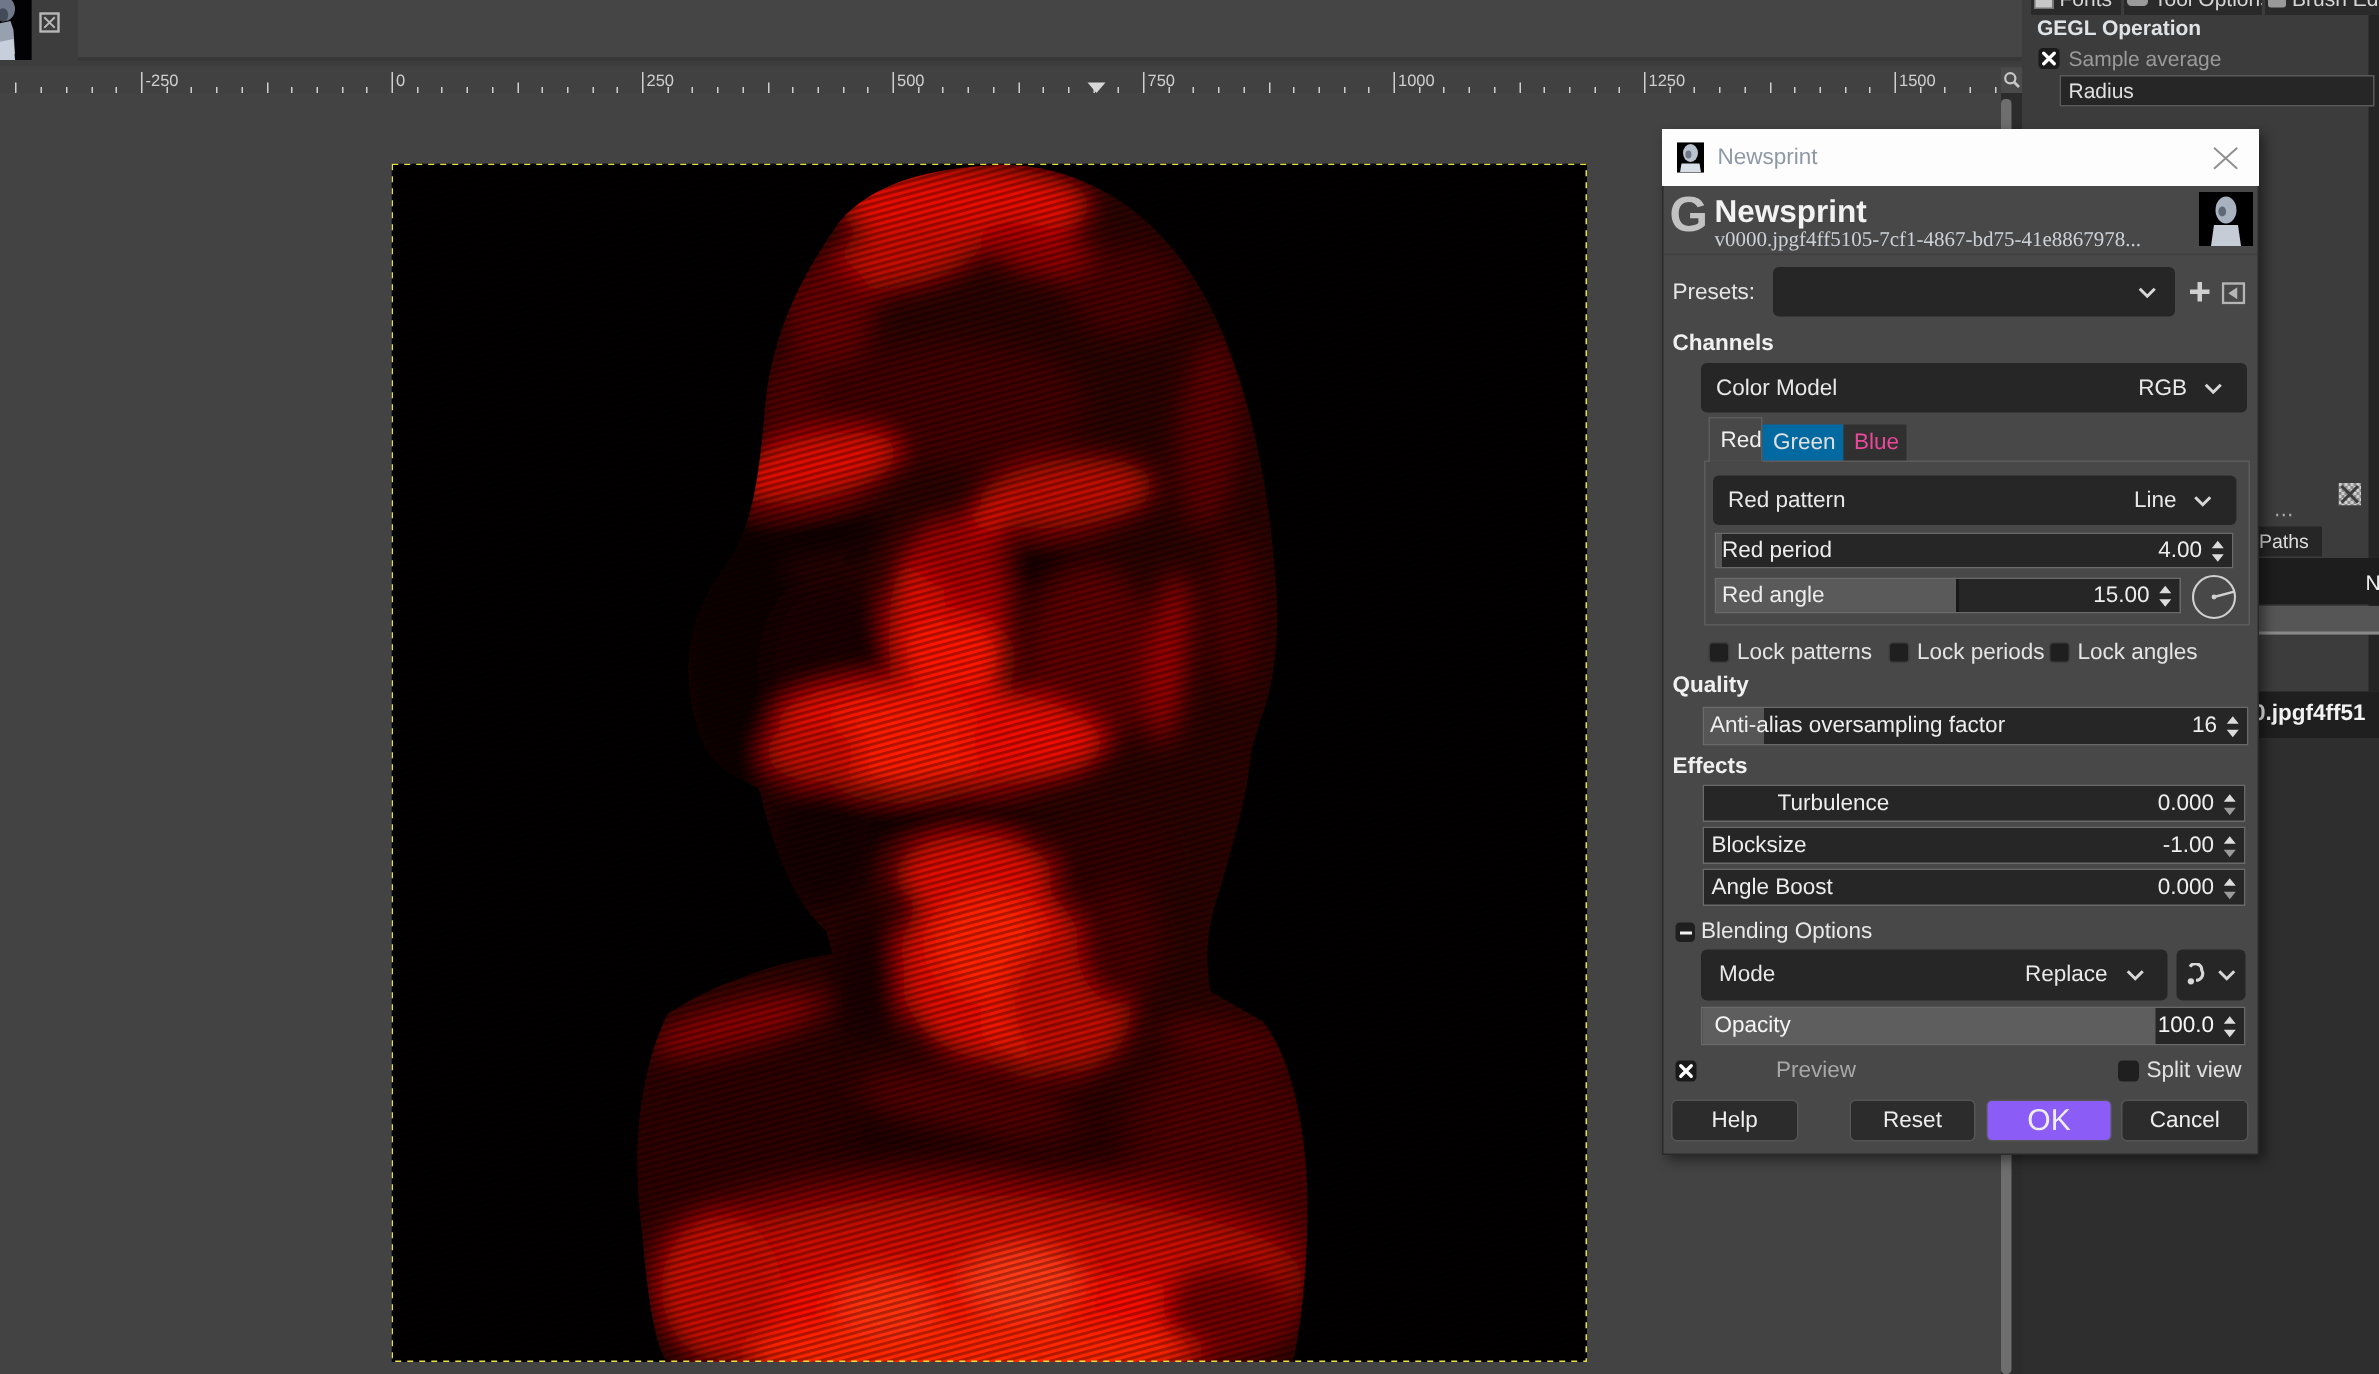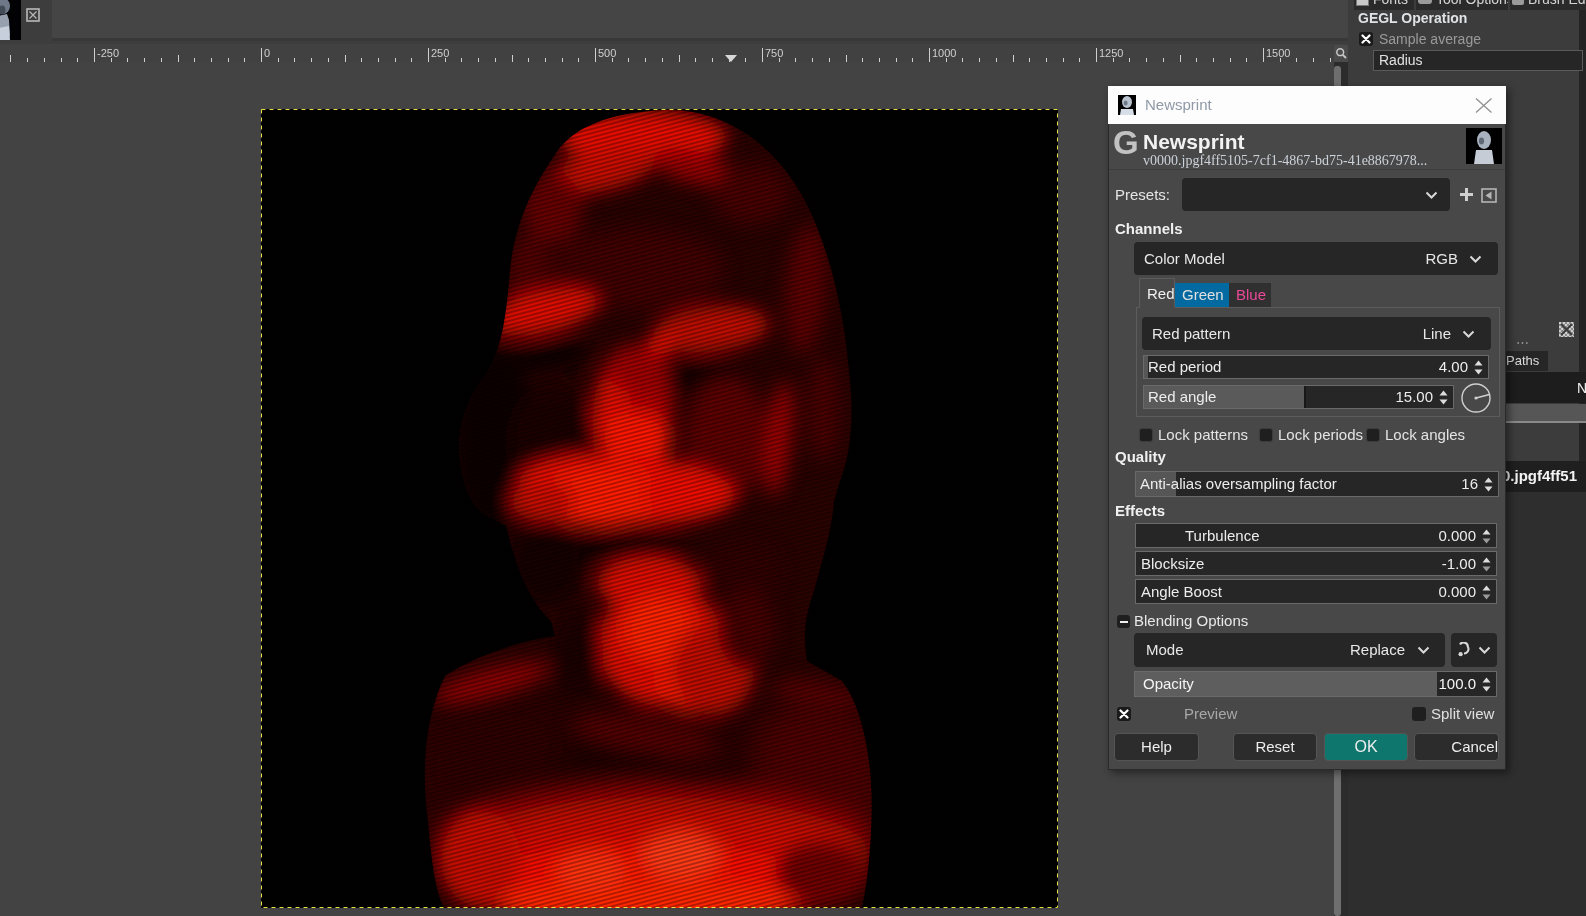--- a/index.html
+++ b/index.html
@@ -427,22 +427,22 @@
     <div class="abs" style="left:9px;top:621px;width:14px;height:14px;background:#1a1a1a;border-radius:3px;"></div>
     <svg class="abs" style="left:11px;top:623px;" width="10" height="10" viewBox="0 0 10 10">
       <path d="M1.5 1.5 L8.5 8.5 M8.5 1.5 L1.5 8.5" stroke="#fff" stroke-width="2.2" stroke-linecap="round"></path>
     </svg>
     <div class="abs" style="left:28px;top:619px;color:#a8a8a8;font-size:15px;margin-left:48px;">Preview</div>
     <div class="abs" style="left:304px;top:621px;width:14px;height:14px;background:#1f1f1f;border-radius:3px;"></div>
     <div class="abs" style="left:323px;top:619px;color:#e0e0e0;font-size:15px;">Split view</div>
 
     <div class="abs" style="left:6px;top:647px;width:85px;height:28px;background:#2c2c2c;border:1px solid #555;border-radius:4px;color:#eee;font-size:15px;text-align:center;line-height:26px;">Help</div>
     <div class="abs" style="left:125px;top:647px;width:84px;height:28px;background:#2c2c2c;border:1px solid #555;border-radius:4px;color:#eee;font-size:15px;text-align:center;line-height:26px;">Reset</div>
-    <div class="abs" style="left:216px;top:647px;width:84px;height:28px;background:#0f766e;border:1px solid #555;border-radius:4px;color:#eee;font-size:16px;text-align:center;line-height:26px;">OK</div>
-    <div class="abs" style="left:306px;top:647px;width:85px;height:28px;background:#2c2c2c;border:1px solid #555;border-radius:4px;color:#eee;font-size:15px;text-align:right;line-height:26px;">Cancel</div>
+    <div class="abs" style="left:216px;top:647px;width:84px;height:28px;background:#8b5cf6;border:1px solid #555;border-radius:4px;color:#eee;font-size:20px;text-align:center;line-height:26px;">OK</div>
+    <div class="abs" style="left:306px;top:647px;width:85px;height:28px;background:#2c2c2c;border:1px solid #555;border-radius:4px;color:#eee;font-size:15px;text-align:center;line-height:26px;">Cancel</div>
   </div>
 
   <svg class="abs" style="left:1559px;top:322px;" width="15" height="15" viewBox="0 0 15 15">
     <defs>
       <pattern id="chk" width="4" height="4" patternUnits="userSpaceOnUse">
         <rect width="2" height="2" fill="#cfcfcf"></rect>
           <rect x="2" y="2" width="2" height="2" fill="#cfcfcf"></rect>
         <rect x="2" width="2" height="2" fill="#8a8a8a"></rect>
           <rect y="2" width="2" height="2" fill="#8a8a8a"></rect>
       </pattern>

